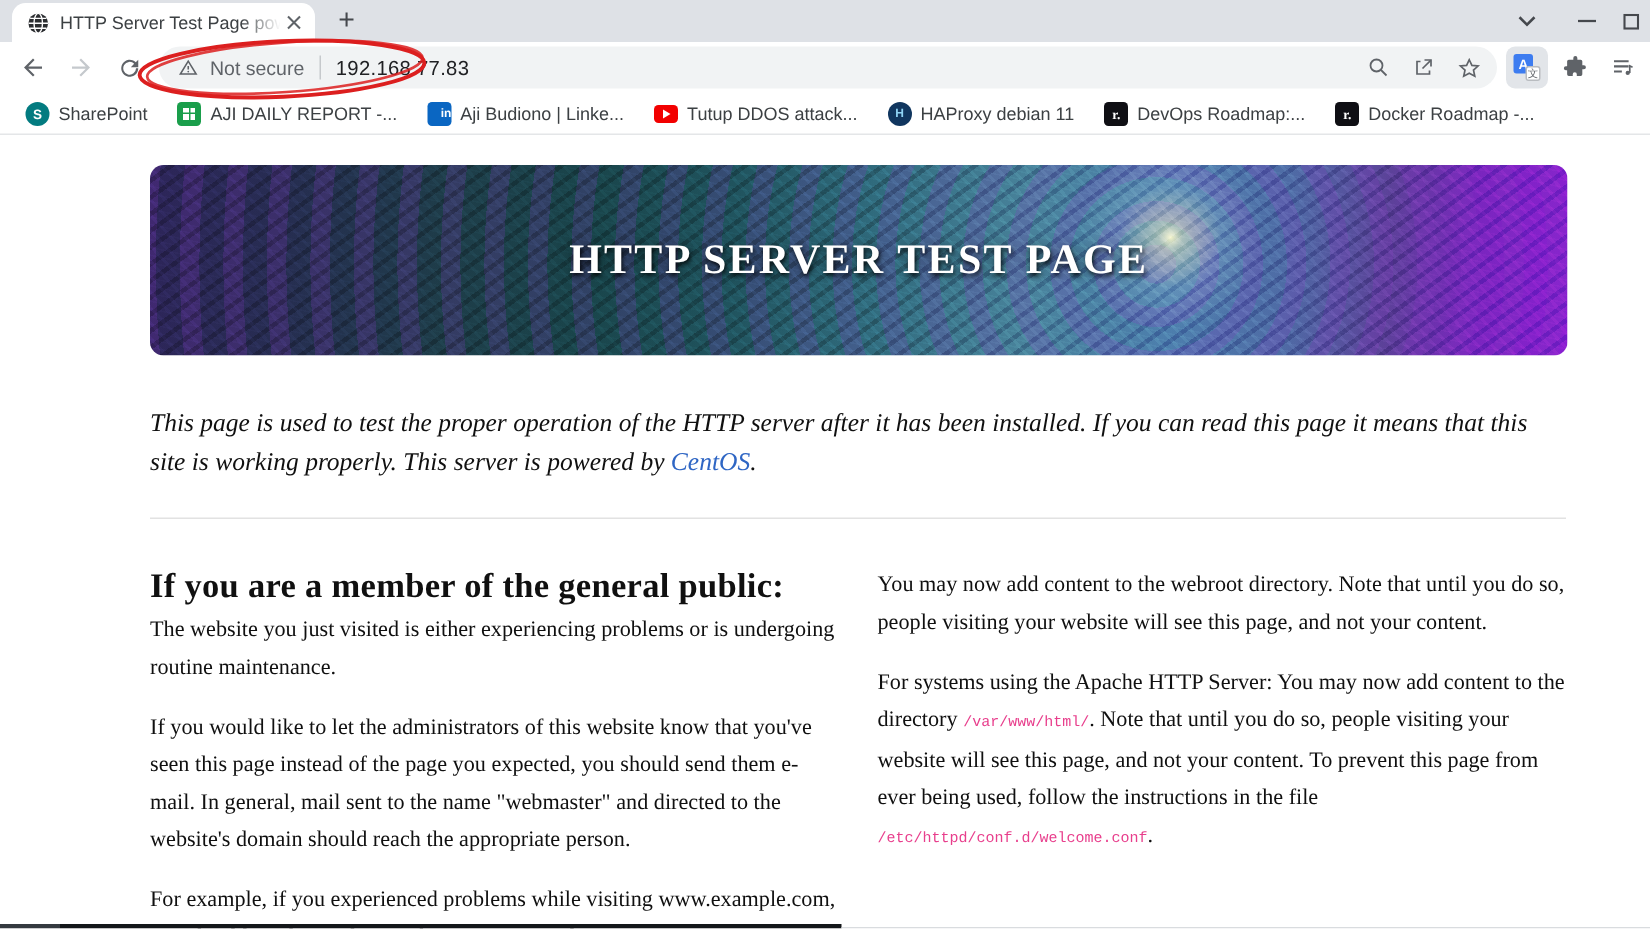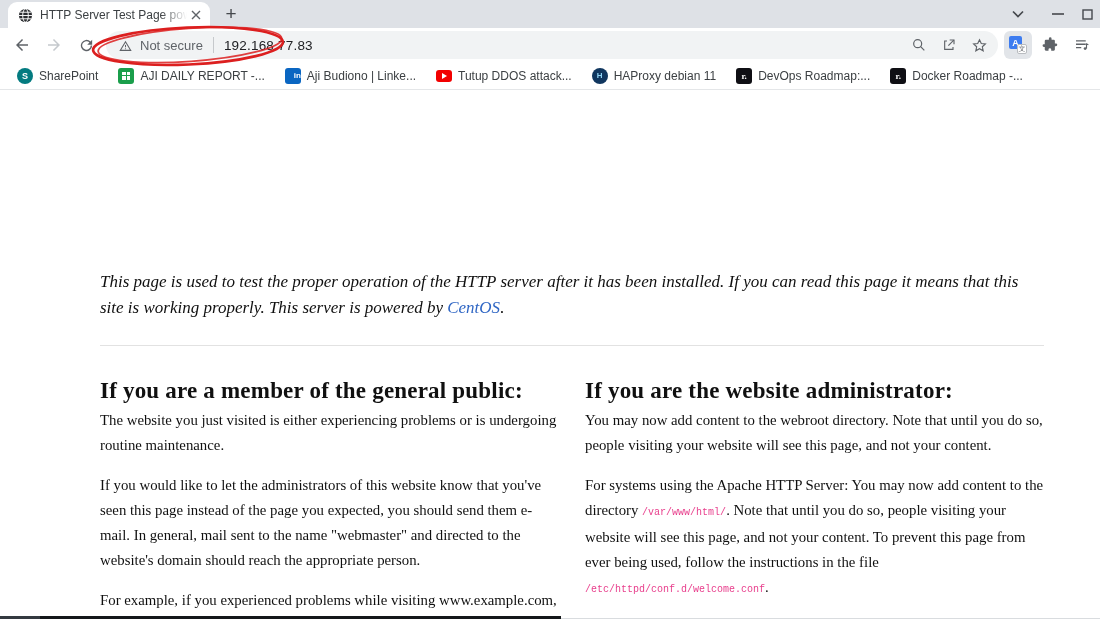--- a/index.html
+++ b/index.html
@@ -19,21 +19,21 @@
             color:#45484d; font-size:19px; font-weight:300; border-radius:50%; }
   .tabstrip-right { position:absolute; right:0; top:0; height:28px; display:flex; align-items:center; }
   .ts-btn { width:40px; height:28px; display:flex; align-items:center; justify-content:center; }
   .ts-btn.max { width:22px; overflow:hidden; justify-content:flex-start; padding-left:4px; }
 
   
   .toolbar { height:34px; background:#fff; display:flex; align-items:center; padding:0 6px 0 6px; }
   .nav-btn { width:32px; height:32px; display:flex; align-items:center; justify-content:center; border-radius:50%; flex:none; }
   .omnibox { height:28px; flex:none; width:892px; margin-left:4px; background:#f1f3f4; border-radius:14px;
              display:flex; align-items:center; padding:0 10px 0 12px; }
-  .omni-sec { display:flex; align-items:flex-end; gap:7px; color:#5f6368; font-size:13px; }
+  .omni-sec { display:flex; align-items:flex-start; gap:7px; color:#5f6368; font-size:13px; }
   .omni-divider { width:1px; height:16px; background:#c6c9cc; margin:0 10px; }
   .omni-url { font-size:13.5px; color:#202124; letter-spacing:.2px; }
   .omni-right { margin-left:auto; display:flex; align-items:center; gap:14px; }
   .tb-right { display:flex; align-items:center; margin-left:6px; gap:4px; }
   .tb-icon { width:28px; height:28px; display:flex; align-items:center; justify-content:center; border-radius:6px; }
   .tb-icon.active { background:#e2e5e9; }
 
   
   .gt { position:relative; width:18px; height:18px; }
   .gt .blue { position:absolute; left:0; top:0; width:13px; height:13px; background:#3d7cf0; border-radius:2px;
@@ -258,34 +258,36 @@
     <div class="bm">
       <span class="bm-icon roadmap">
           <span>r.</span>
         </span>
       <span class="bm-label">Docker Roadmap -...</span>
     </div>
 
   </div>
 
   <div class="content">
+    <div class="banner">
+      <div class="banner-title">HTTP SERVER TEST PAGE</div>
+    </div>
 
     <p class="intro"><span>This page is used to test the proper operation of the HTTP server after it has been installed. If you can read this page it means that this site is working properly. This server is powered by </span><a class="centos-link">CentOS</a><span>.</span></p>
 
     <div class="rule"></div>
 
     <div class="col left">
       <h2>If you are a member of the general public:</h2>
       <p><span>The website you just visited is either experiencing problems or is undergoing routine maintenance.</span></p>
       <p><span>If you would like to let the administrators of this website know that you've seen this page instead of the page you expected, you should send them e-mail. In general, mail sent to the name "webmaster" and directed to the website's domain should reach the appropriate person.</span></p>
       <p><span>For example, if you experienced problems while visiting www.example.com, you should send e-mail to "webmaster@example.com".</span></p>
     </div>
 
     <div class="col right">
-      <h2>If you are the website administrator:</h2>
       <p><span>You may now add content to the webroot directory. Note that until you do so, people visiting your website will see this page, and not your content.</span></p>
       <p><span>For systems using the Apache HTTP Server: You may now add content to the directory </span><code>/var/www/html/</code><span>. Note that until you do so, people visiting your website will see this page, and not your content. To prevent this page from ever being used, follow the instructions in the file </span><code>/etc/httpd/conf.d/welcome.conf</code><span>.</span></p>
 
     </div>
   </div>
 
   <div class="bottom-strip">
     <div class="seg1"></div>
       <div class="seg2"></div>
       <div class="seg3"></div>

